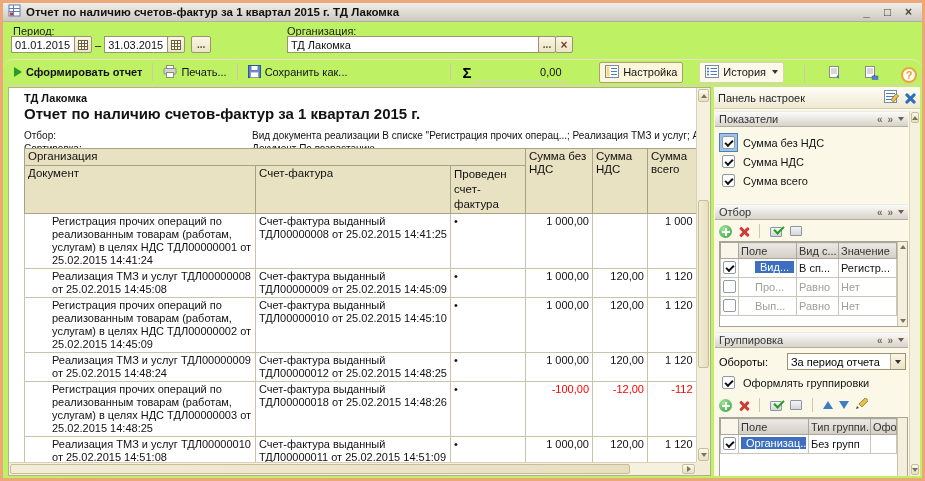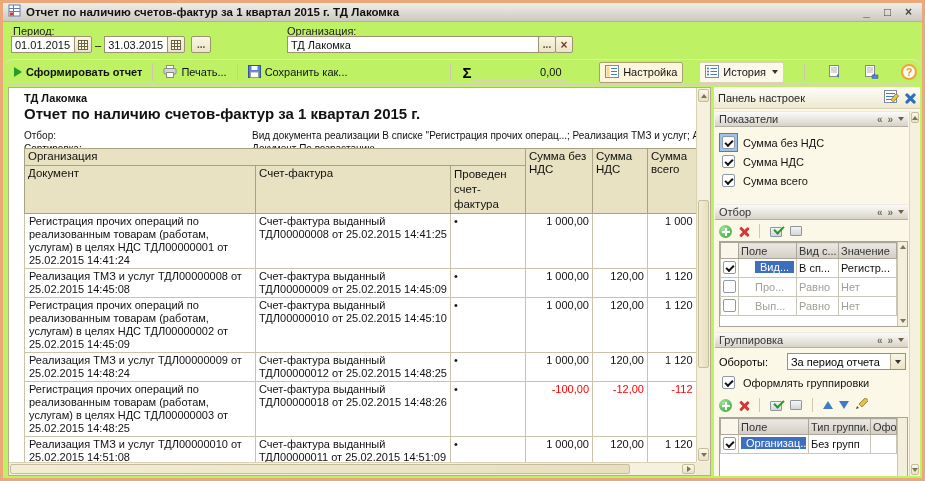--- a/index.html
+++ b/index.html
@@ -25,38 +25,38 @@
   .toolbar{position:absolute;left:0;right:0;top:56px;height:26px;border-top:1px solid #e9e2c8;border-bottom:1px solid #d9d2b8;
            display:flex;align-items:center;padding:0 5px;border-radius:10px;}
   .tbtn{display:flex;align-items:center;gap:4px;padding:2px 5px;font-size:11px;color:#111;border:1px solid transparent;border-radius:2px;}
   .tbtn.bold span{font-weight:bold;}
   .tbtn.pressed{border:1px solid #a9a071;background:#fdf6dc;}
   .tbtn.outlined{border:1px solid #d9d2b4;background:#fcf8ea;}
   .sep{width:1px;height:18px;background:#cfc8ad;margin:0 4px;}
   .play{width:0;height:0;border-top:5px solid transparent;border-bottom:5px solid transparent;border-left:8px solid #2a9a2a;}
   .sigma{font-size:15px;font-weight:bold;margin-left:8px;}
   .total{width:96px;font-size:11px;text-align:right;padding:2px 6px;border-bottom:1px solid #d9d2b8;color:#111;}
-  .rightgrp{margin-left:auto;display:flex;align-items:center;gap:16px;}
+  .rightgrp{margin-left:auto;display:flex;align-items:flex-end;gap:16px;}
   .caret{width:0;height:0;border-left:3px solid transparent;border-right:3px solid transparent;border-top:4px solid #333;margin-left:2px;}
   .iconbtn{width:20px;height:20px;display:flex;align-items:center;justify-content:center;}
   .helpbtn{width:16px;height:16px;border-radius:50%;border:2px solid #efa43a;color:#ef9a2e;font-weight:bold;font-size:11px;
            display:flex;align-items:center;justify-content:center;background:#fffdf4;margin-left:4px;}
 
   
   .report{position:absolute;left:5px;top:84px;width:703px;height:389px;background:#fff;border:1px solid #b5ad8f;}
   .rc{position:absolute;left:0;top:0;right:14px;bottom:13px;overflow:hidden;background:#fff;}
   .r-org{position:absolute;left:15px;top:4px;font-size:11px;font-weight:bold;color:#111;}
   .r-title{position:absolute;left:15px;top:17px;font-size:15px;font-weight:bold;color:#111;white-space:nowrap;}
   .meta{position:absolute;left:15px;right:0;font-size:10px;color:#111;white-space:nowrap;overflow:hidden;}
   .meta .mv{position:absolute;left:228px;}
   table.rep{position:absolute;left:15px;top:60px;border-collapse:collapse;table-layout:fixed;font-size:11px;}
   .rep td{border:1px solid #c9c3aa;vertical-align:top;padding:1px 3px;line-height:13px;background:#fff;color:#111;overflow:hidden;}
   .rep tr.hd td{background:#e9e2c2;border-color:#a9a183;font-size:11.5px;}
   .rep td.posted-h{font-size:12.5px;word-wrap:break-word;line-height:15px;}
-  .rep td.doc{padding-left:4px;margin-left:24px;}
+  .rep td.doc{padding-left:27px;margin-left:24px;}
   .rep td.num{text-align:right;white-space:nowrap;}
   .rep td.last{border-right:none;}
   .rep .neg{color:#ff0000;}
 
   
   .vscroll{position:absolute;right:0;top:0;bottom:13px;width:14px;background:#f6f1de;border-left:1px solid #d8d1b4;}
   .hscroll{position:absolute;left:0;right:14px;bottom:0;height:13px;background:#f6f1de;border-top:1px solid #d8d1b4;}
   .corner{position:absolute;right:0;bottom:0;width:14px;height:13px;background:#f2ecd7;}
   .sb-btn{position:absolute;background:linear-gradient(#fbf8ec,#e9e1c4);border:1px solid #c6bd9c;display:flex;align-items:center;justify-content:center;border-radius:2px;}
   .thumb{position:absolute;background:linear-gradient(90deg,#f3edd6,#e7dfbf);border:1px solid #c6bd9c;border-radius:2px;}

